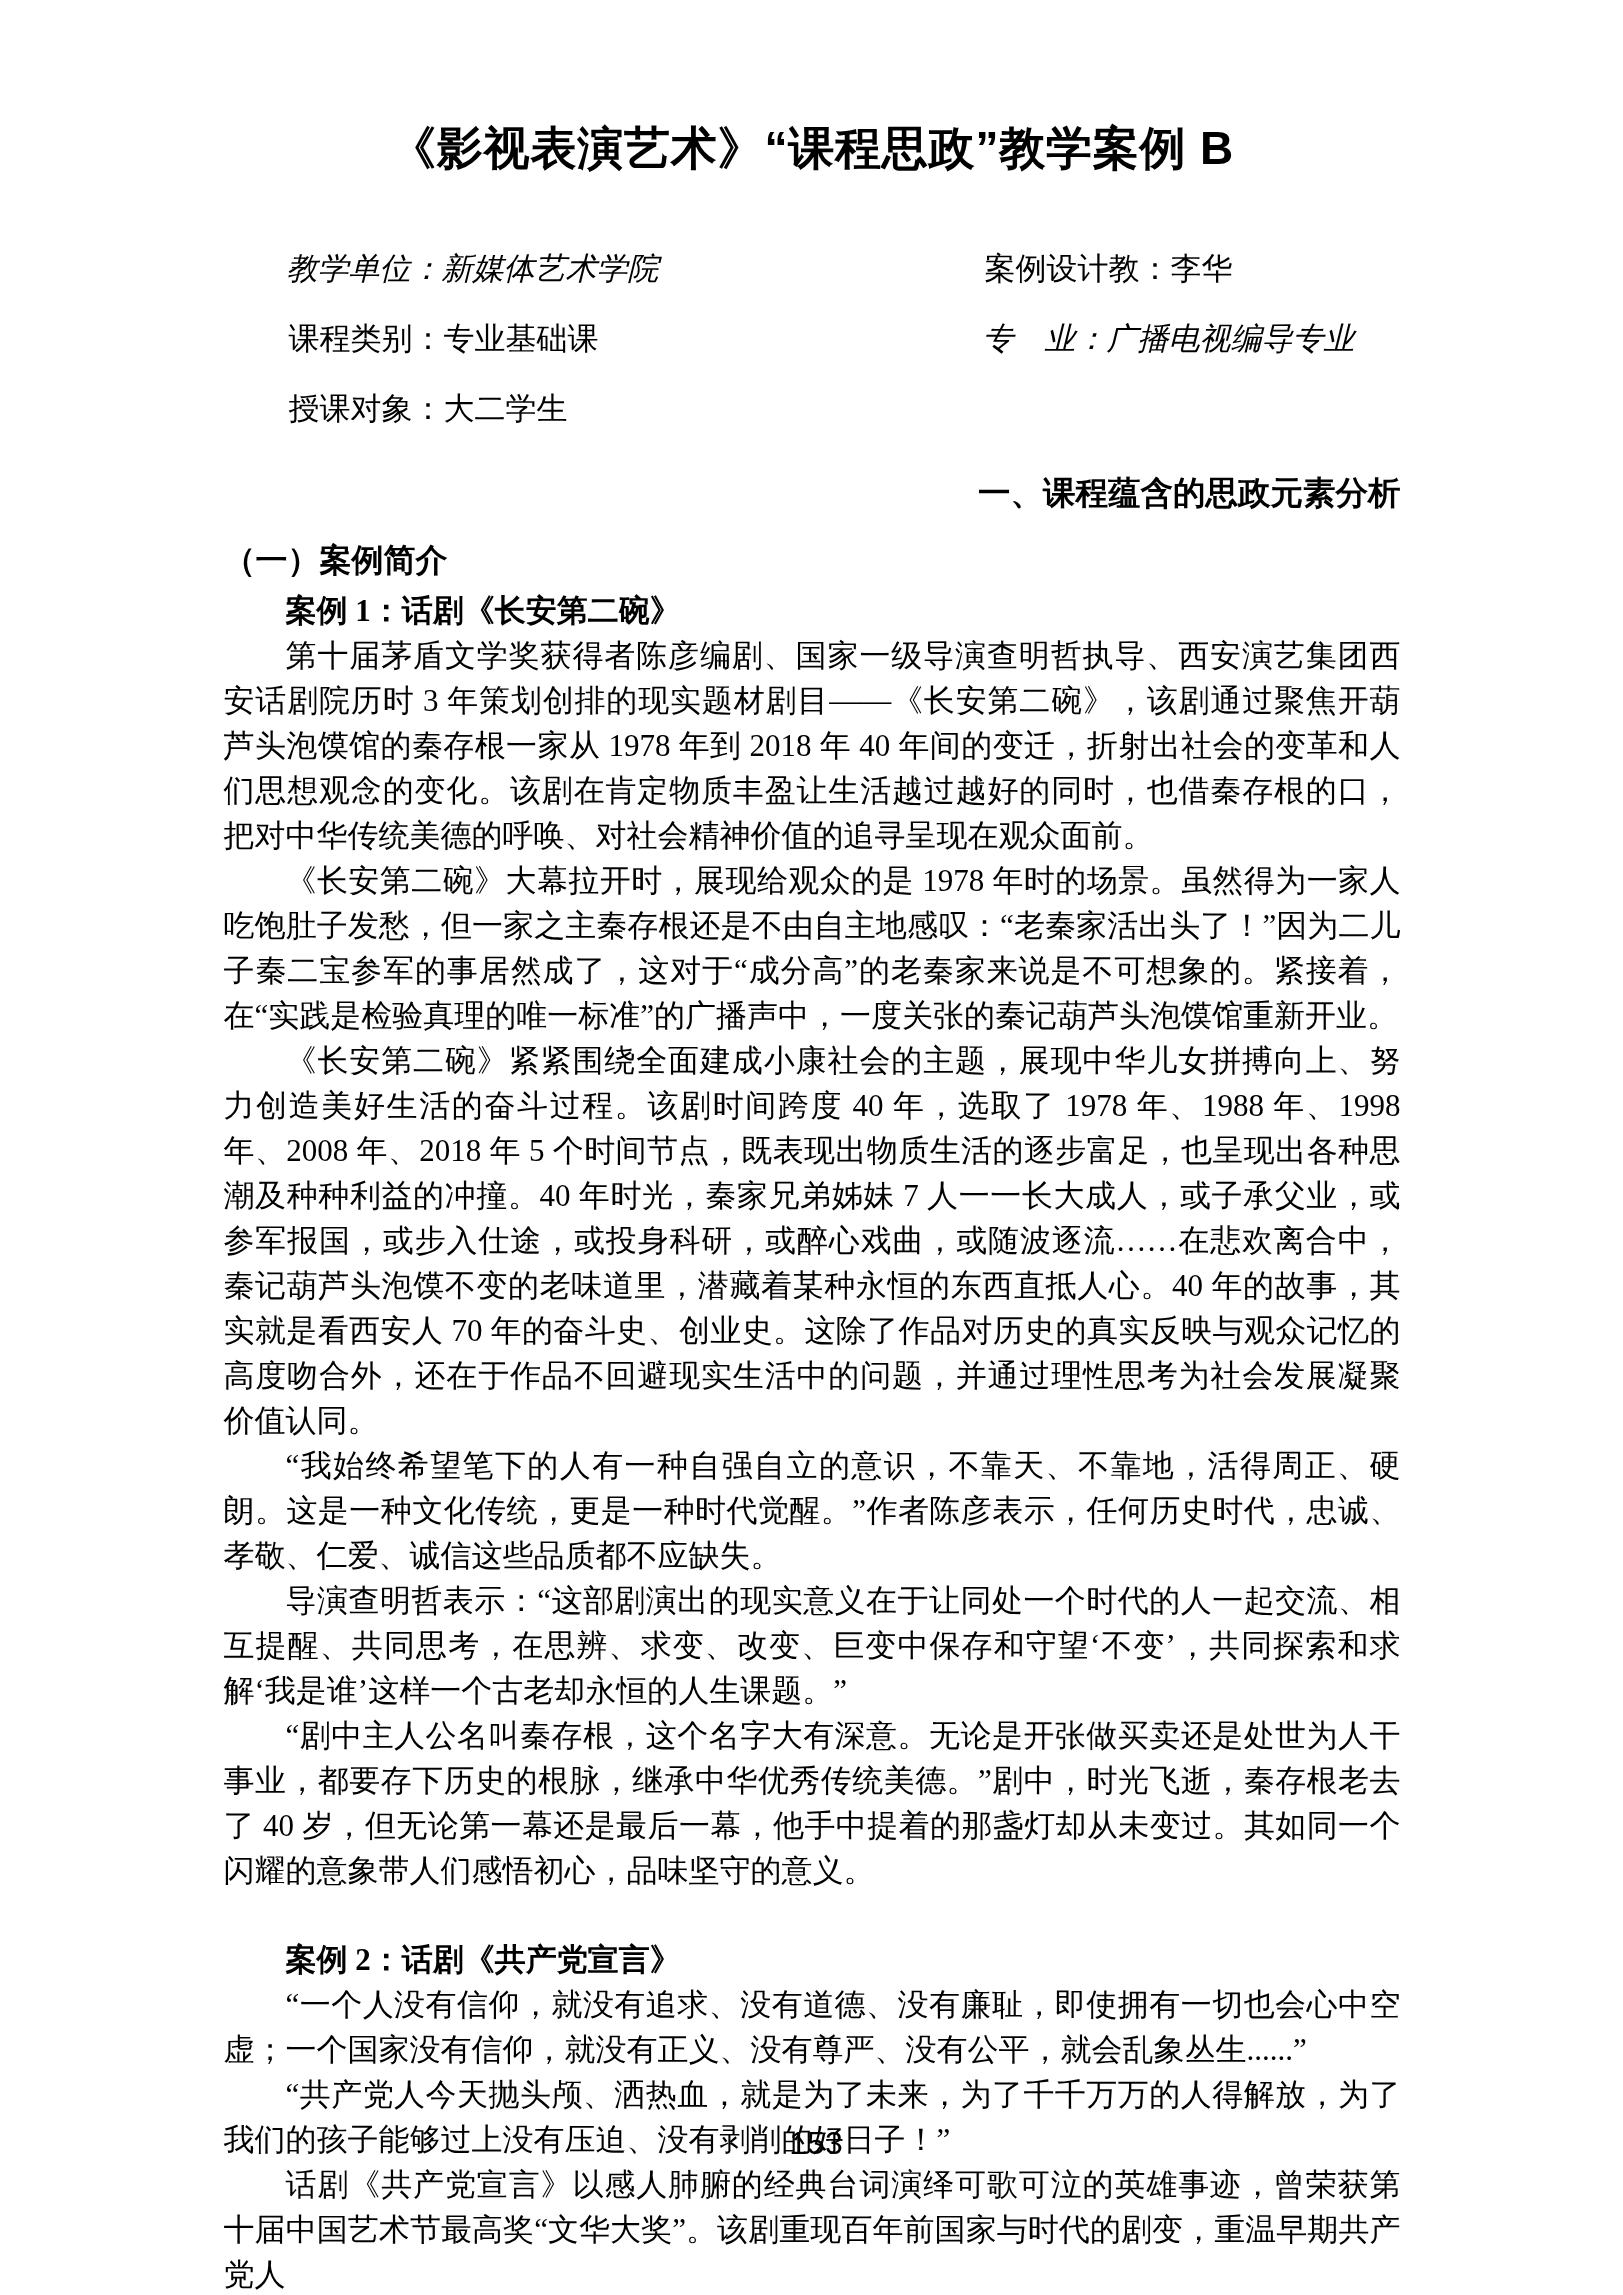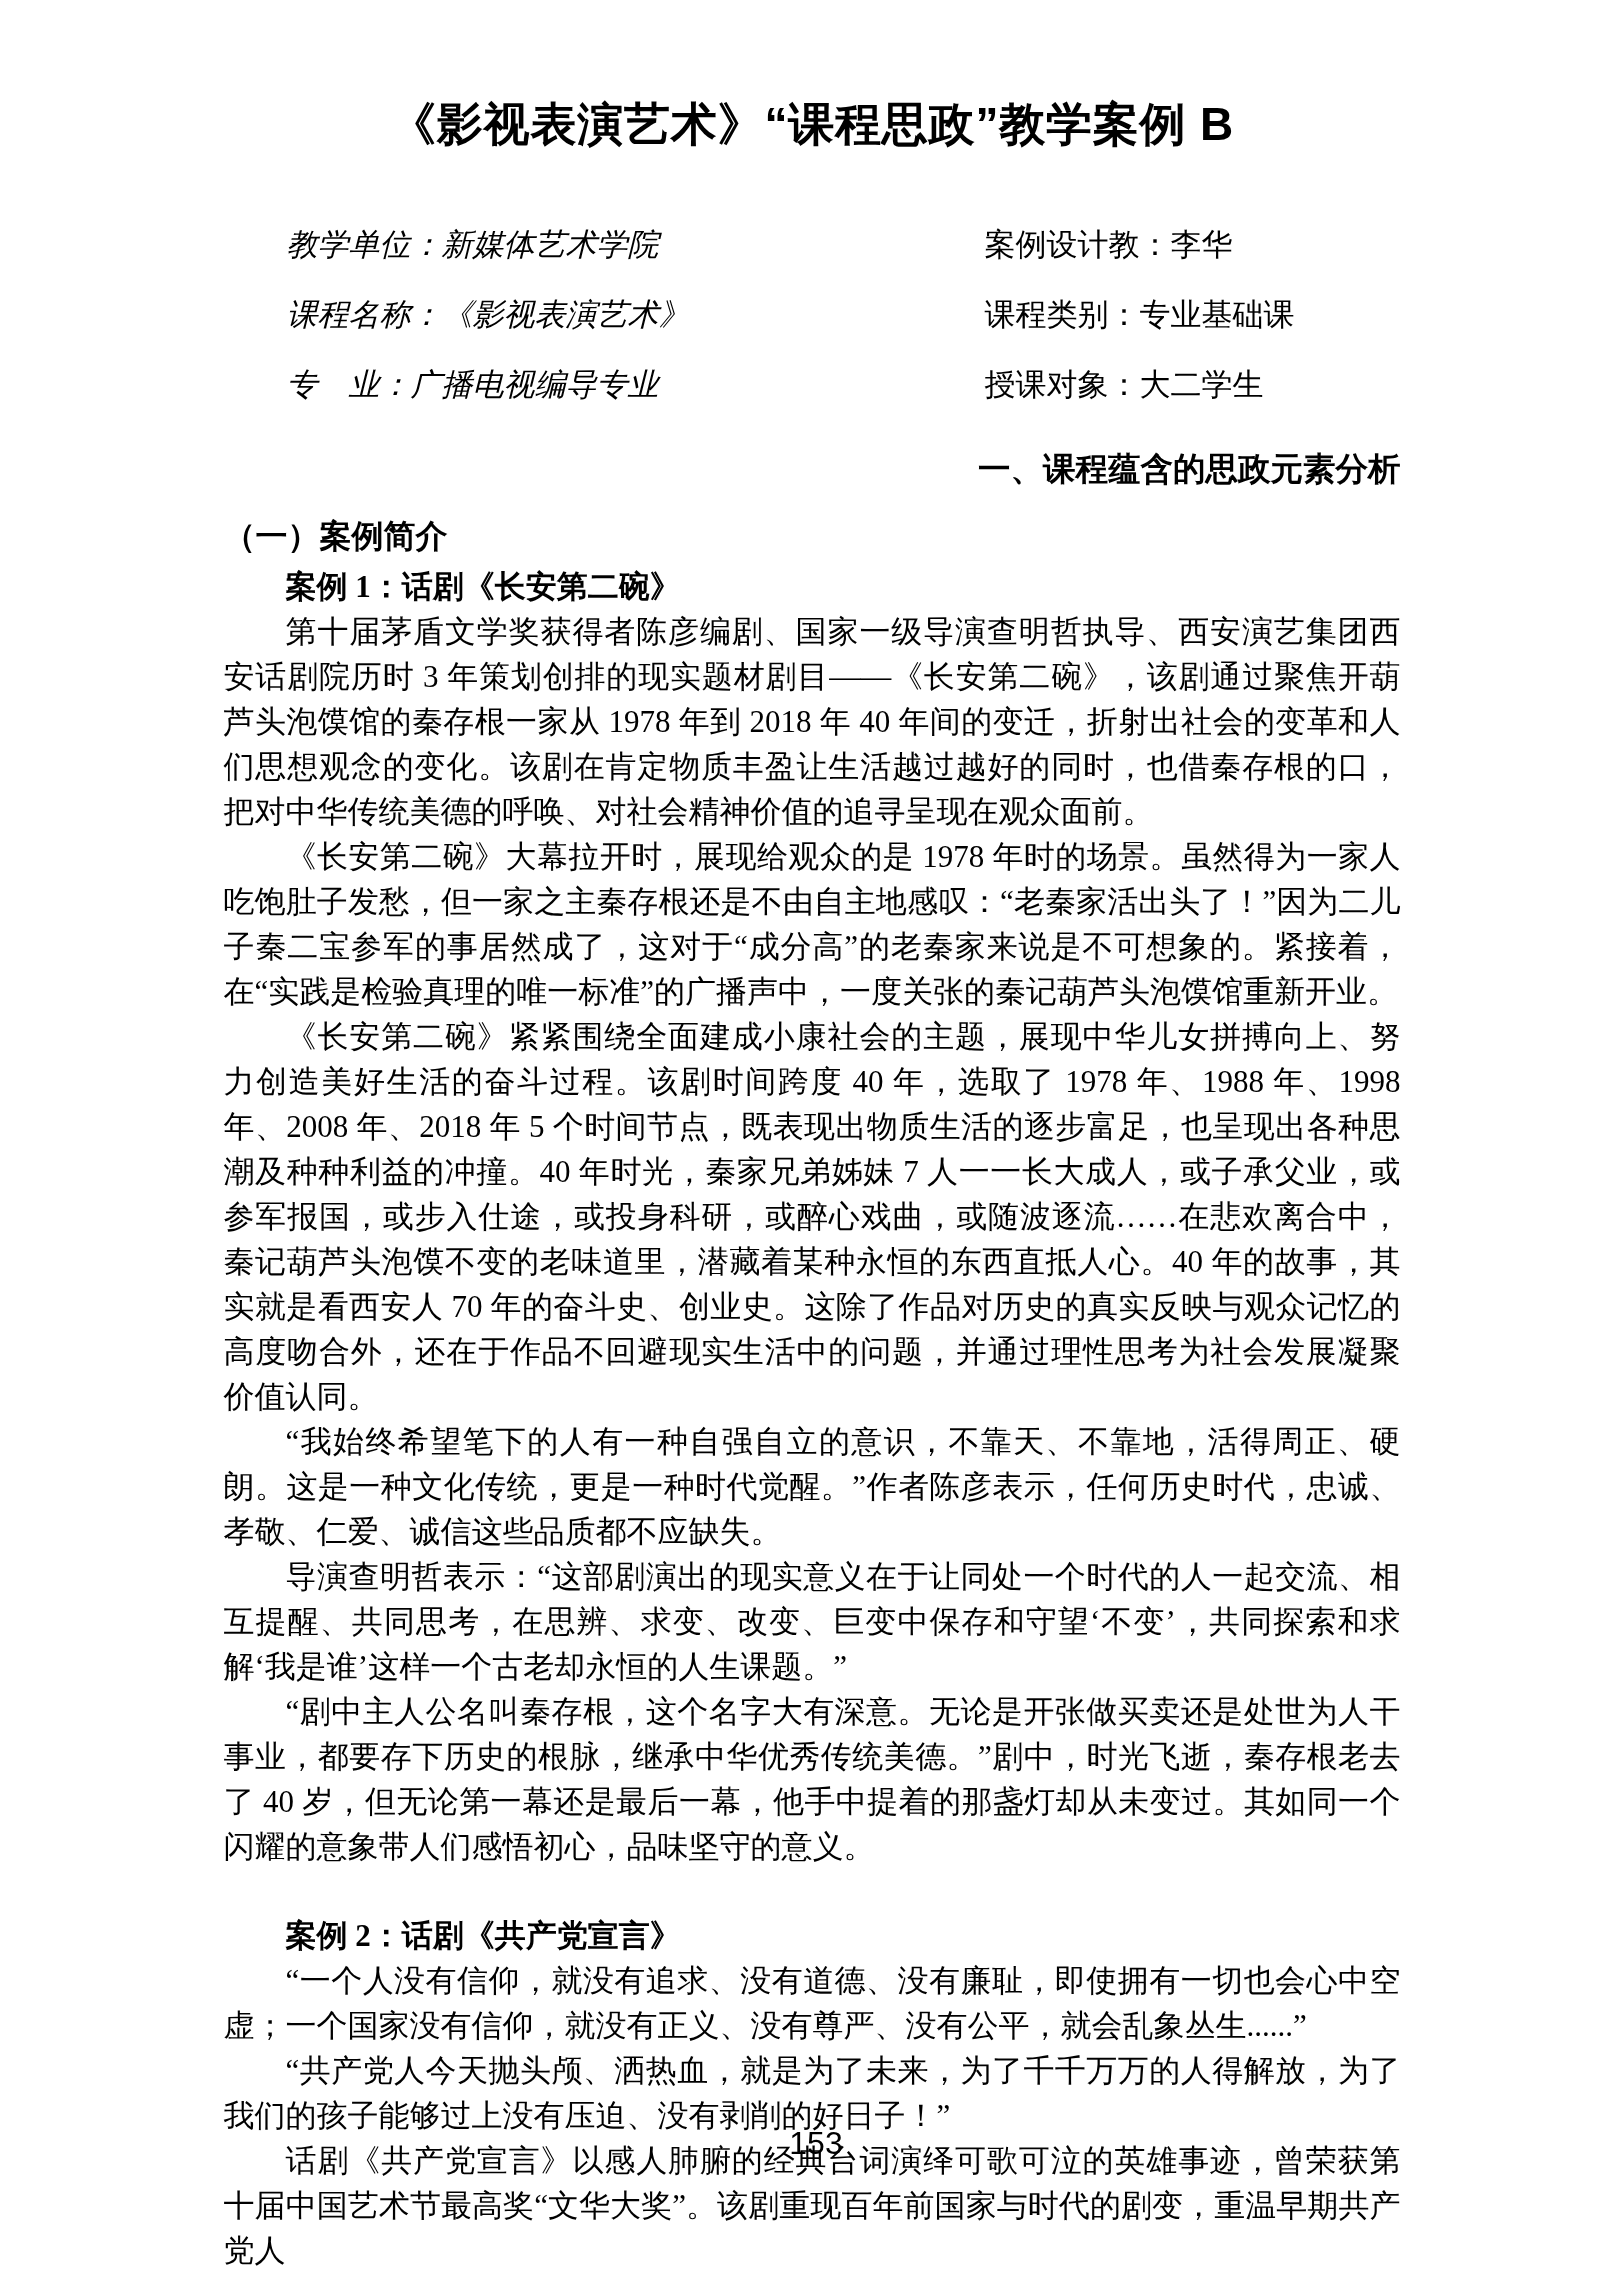--- a/index.html
+++ b/index.html
@@ -7,21 +7,21 @@
     width: 1624px;
     height: 2295px;
     background: #ffffff;
     position: relative;
     margin: 0 auto;
     color: #000;
     font-family: "Liberation Serif", "DejaVu Serif", serif;
     overflow: hidden;
   }
   .doc-title {
-    padding-top: 96px;
+    padding-top: 120px;
     margin: 0;
     text-align: center;
     font-size: 46px;
     line-height: 56px;
     font-weight: bold;
     font-family: "Liberation Sans", "DejaVu Sans", sans-serif;
     letter-spacing: 0.8px;
   }
   .info-grid {
     width: 1177px;
@@ -81,21 +81,20 @@
 <body>
 
 <div class="page">
 
   <h1 class="doc-title">《影视表演艺术》“课程思政”教学案例 B</h1>
 
   <div class="info-grid">
     <div class="info-cell info-left"><span>教学单位：</span><span>新媒体艺术学院</span></div>
     <div class="info-cell info-right"><span>案例设计教：</span><span>李华</span></div>
 
-    <div class="info-cell info-left"><span>课程名称：</span><span>《影视表演艺术》</span></div>
     <div class="info-cell info-right"><span>课程类别：</span><span>专业基础课</span></div>
 
     <div class="info-cell info-left"><span>专　业：</span><span>广播电视编导专业</span></div>
     <div class="info-cell info-right"><span>授课对象：</span><span>大二学生</span></div>
   </div>
 
   <div class="content">
     <div class="h1-section">一、课程蕴含的思政元素分析</div>
     <div class="h2-section">（一）案例简介</div>
 

